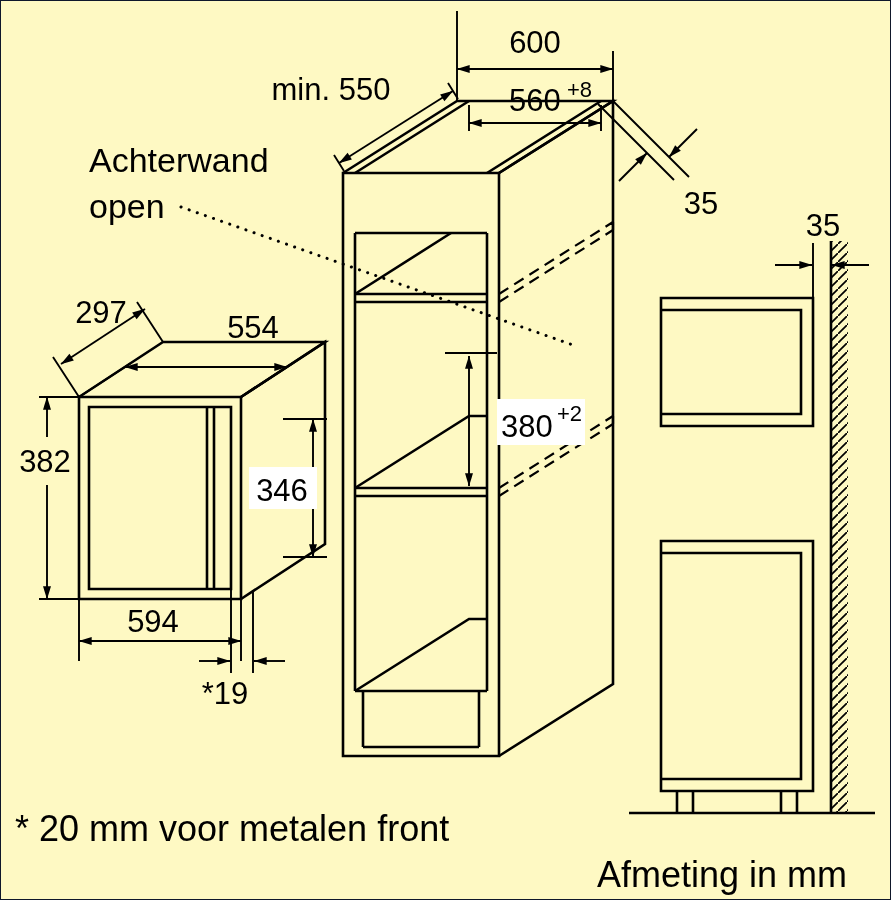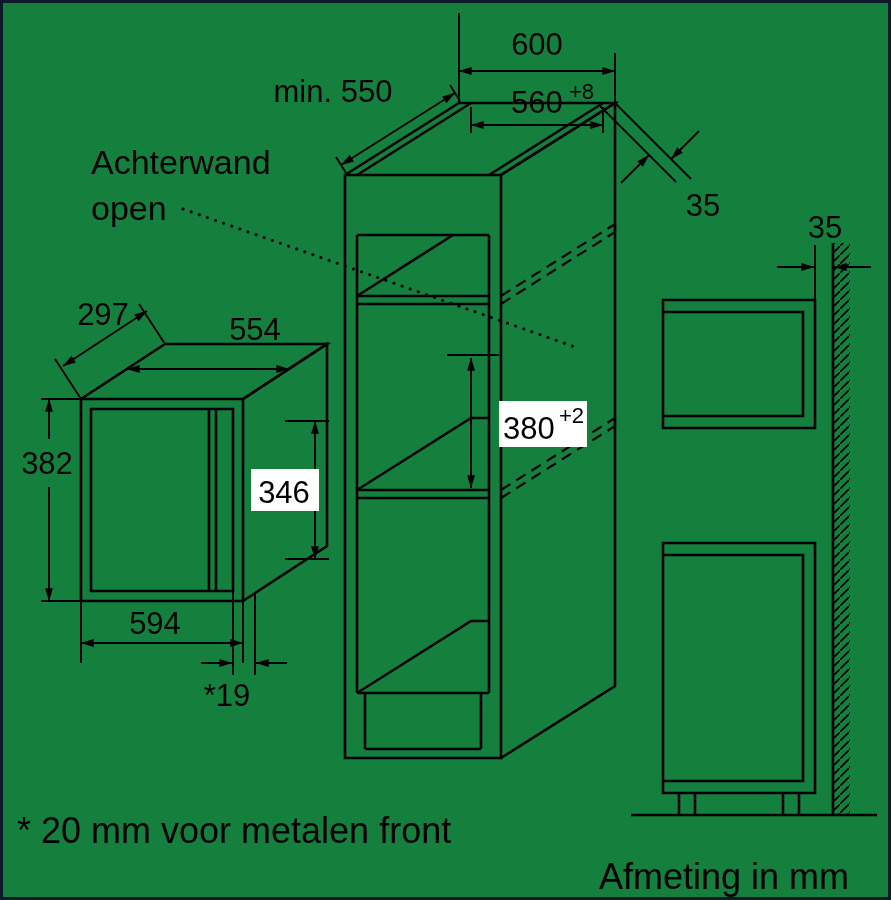--- a/index.html
+++ b/index.html
@@ -1,18 +1,18 @@
 <!DOCTYPE html>
 <html><head>
 <meta charset="utf-8">
 <style>
   html,body{margin:0;padding:0;background:#ffffff;}
   .page{
     width:891px;height:900px;box-sizing:border-box;position:relative;
-    background:#15803d;border:3px solid #0f172a;
+    background:#fef9c3;border:1px solid #0f172a;
     font-family:"Liberation Sans",sans-serif;
   }
   svg{display:block;}
   text{fill:#000;font-family:"Liberation Sans",sans-serif;}
   .dim{font-size:31px;}
   .sup{font-size:22px;}
   .note{font-size:34px;}
   .big{font-size:36px;}
   .ol{stroke:#000;stroke-width:2.6;fill:none;stroke-linejoin:miter;}
   .thin{stroke:#000;stroke-width:1.9;fill:none;}

